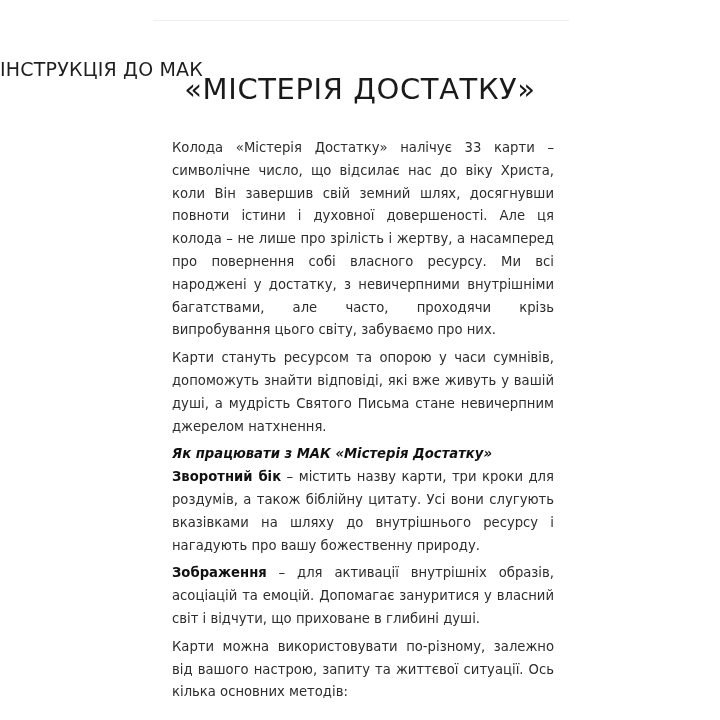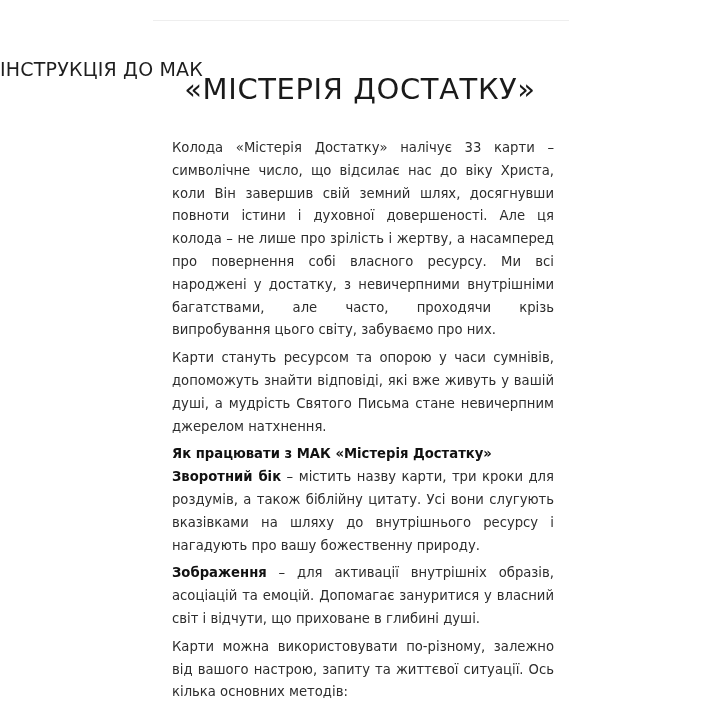--- a/index.html
+++ b/index.html
@@ -63,20 +63,21 @@
       text-align: justify;
       font-family: "DejaVu Sans", sans-serif;
     }
     .content p {
       margin: 0 0 5px 0;
     }
     .content .heading {
       font-weight: bold;
       color: #111111;
       margin: 0;
+      font-style: italic;
     }
     .content .b {
       font-weight: bold;
       color: #111111;
     }
   </style>
 </head>
 <body>
 
 <div class="top-line"></div>

